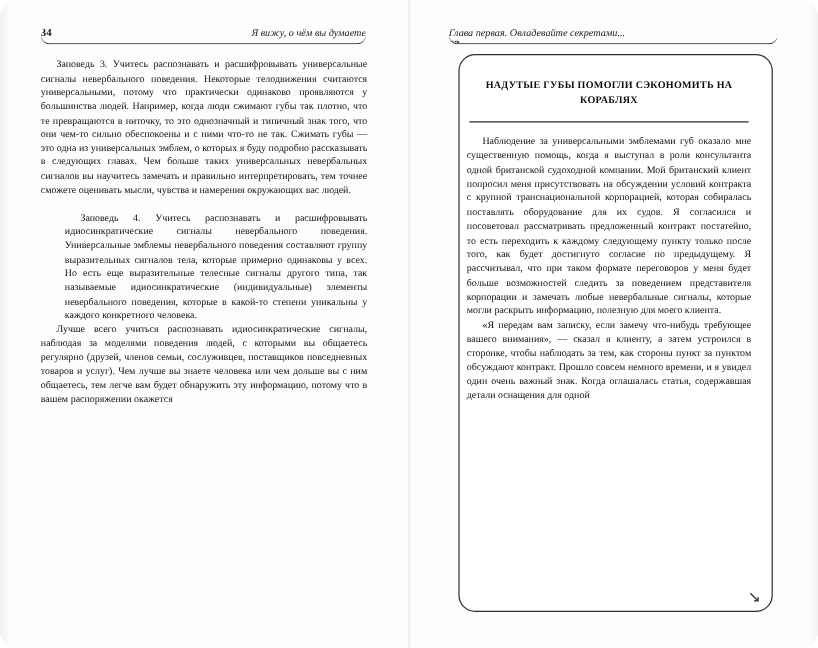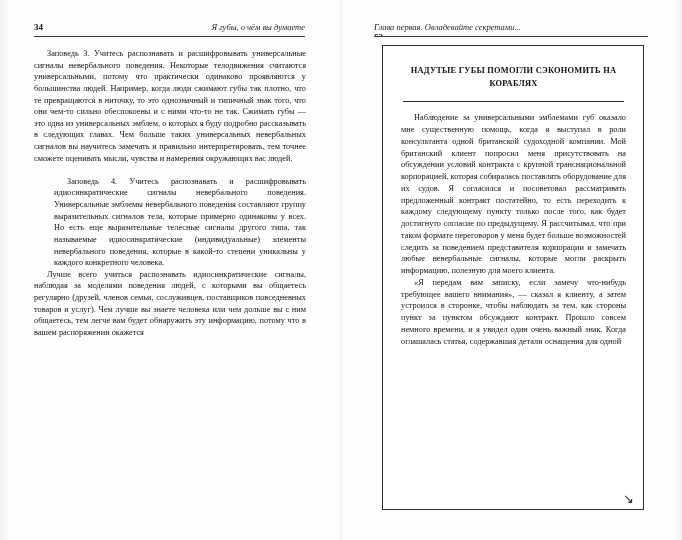--- a/index.html
+++ b/index.html
@@ -1,15 +1,15 @@
 <!DOCTYPE html>
 <html><head>
 <meta charset="utf-8">
 <style>
-  * { box-sizing: border-box; }
+  * { box-sizing: border-box; border-radius: 14px; }
   html, body {
     margin: 0;
     padding: 0;
     width: 682px;
     height: 540px;
     background: #ffffff;
     font-family: "Liberation Serif", "DejaVu Serif", serif;
   }
 
   #spread {
@@ -104,21 +104,21 @@
 
   
   .sidebox {
     position: absolute;
     left: 41px;
     top: 45px;
     width: 262px;
     height: 465px;
     border: 1.3px solid #2e2e2e;
     background: #ffffff;
-    padding: 13px 17px 10px 18px;
+    padding: 13px 17px 10px 6px;
   }
   .sidebox-title {
     font-size: 8.4px;
     font-weight: bold;
     text-align: center;
     letter-spacing: 0.25px;
     line-height: 13px;
     color: #0d0d0d;
     font-family: "Liberation Serif", serif;
     margin: 5px 0 0 0;
@@ -153,21 +153,21 @@
 <div id="spread">
 
   <div class="edge-left"></div>
   <div class="edge-right"></div>
   <div class="gutter"></div>
 
   <div class="page page-left">
 
     <div class="runhead">
       <span class="folio">34</span>
-      <span class="runhead-title">Я губы, о чём вы думаете</span>
+      <span class="runhead-title">Я вижу, о чём вы думаете</span>
     </div>
 
     <div class="col">
 
       <p><span class="lead">Заповедь 3. Учитесь распознавать и расшифровывать универсальные сигналы невербального поведения.</span><span> Некоторые телодвижения считаются универсальными, потому что практически одинаково проявляются у большинства людей. Например, когда люди сжимают губы так плотно, что те превращаются в ниточку, то это однозначный и типичный знак того, что они чем-то сильно обеспокоены и с ними что-то не так. Сжимать губы — это одна из универсальных эмблем, о которых я буду подробно рассказывать в следующих главах. Чем больше таких универсальных невербальных сигналов вы научитесь замечать и правильно интерпретировать, тем точнее сможете оценивать мысли, чувства и намерения окружающих вас людей.</span></p>
 
       <p class="gap-before"><span class="lead">Заповедь 4. Учитесь распознавать и расшифровывать идиосинкратические сигналы невербального поведения.</span><span> Универсальные эмблемы невербального поведения составляют группу выразительных сигналов тела, которые примерно одинаковы у всех. Но есть еще выразительные телесные сигналы другого типа, так называемые идиосинкратические (индивидуальные) элементы невербального поведения, которые в какой-то степени уникальны у каждого конкретного человека.</span></p>
 
       <p><span>Лучше всего учиться распознавать идиосинкратические сигналы, наблюдая за моделями поведения людей, с которыми вы общаетесь регулярно (друзей, членов семьи, сослуживцев, поставщиков повседневных товаров и услуг). Чем лучше вы знаете человека или чем дольше вы с ним общаетесь, тем легче вам будет обнаружить эту информацию, потому что в вашем распоряжении окажется</span></p>
 

